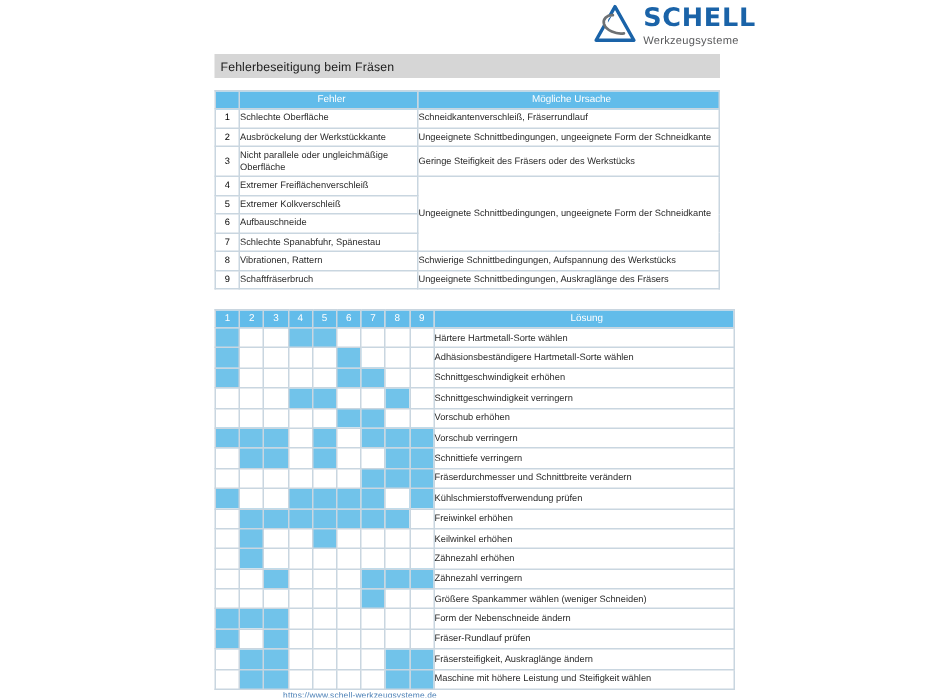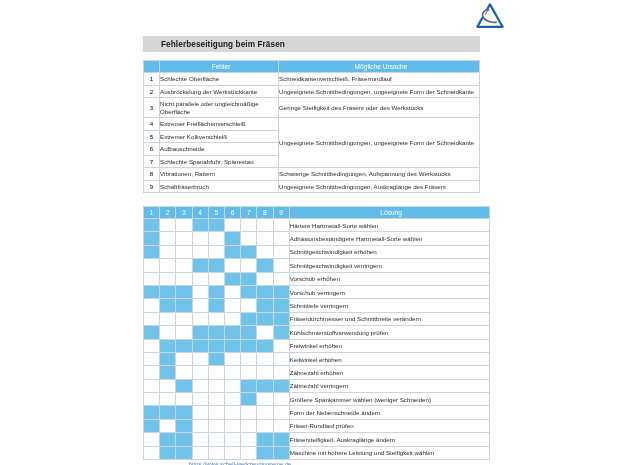--- a/index.html
+++ b/index.html
@@ -66,23 +66,23 @@
     left: 143px;
     top: 36px;
     width: 337px;
     height: 16px;
     background: #d6d6d6;
     display: flex;
     align-items: center;
   }
   .title-text {
     font-size: 8.2px;
-    font-weight: bold;
+    font-weight: normal;
     color: #1a1a1a;
-    padding-left: 18px;
+    padding-left: 4px;
     letter-spacing: 0.1px;
   }
 
   
   .tbl {
     position: absolute;
     border-collapse: collapse;
     table-layout: fixed;
     background: #ffffff;
   }
@@ -160,20 +160,24 @@
 <div class="page">
 
   <div class="header">
     <div class="logo-block">
       <span class="logo-mark">
         <svg class="logo-mark" viewBox="0 0 40 40" xmlns="http://www.w3.org/2000/svg">
           <path d="M20 2 L38 34 L2 34 Z" fill="none" stroke="#1a63a8" stroke-width="3.2" stroke-linejoin="round"></path>
           <path d="M29 28 C 22 29, 12 26, 9.5 19 C 8 14.5, 12 10, 17.5 10.5 C 12.5 13, 12 18, 15.5 21.5 C 19 25, 25 27, 29 28 Z" fill="#ffffff"></path>
           <path d="M28.5 27.5 C 21 28.5, 11.5 25, 9.5 18.5 C 8.2 13.8, 12.5 9.6, 18 10.2" fill="none" stroke="#6d7174" stroke-width="2.6" stroke-linecap="round"></path>
         </svg>
+      </span>
+      <span class="logo-words">
+        <span class="logo-name">SCHELL</span>
+        <span class="logo-sub">Werkzeugsysteme</span>
       </span>
     </div>
   </div>
 
   <div class="title-bar">
     <span class="title-text">Fehlerbeseitigung beim Fräsen</span>
   </div>
 
   <table class="tbl" id="fault-table">
     <thead>

